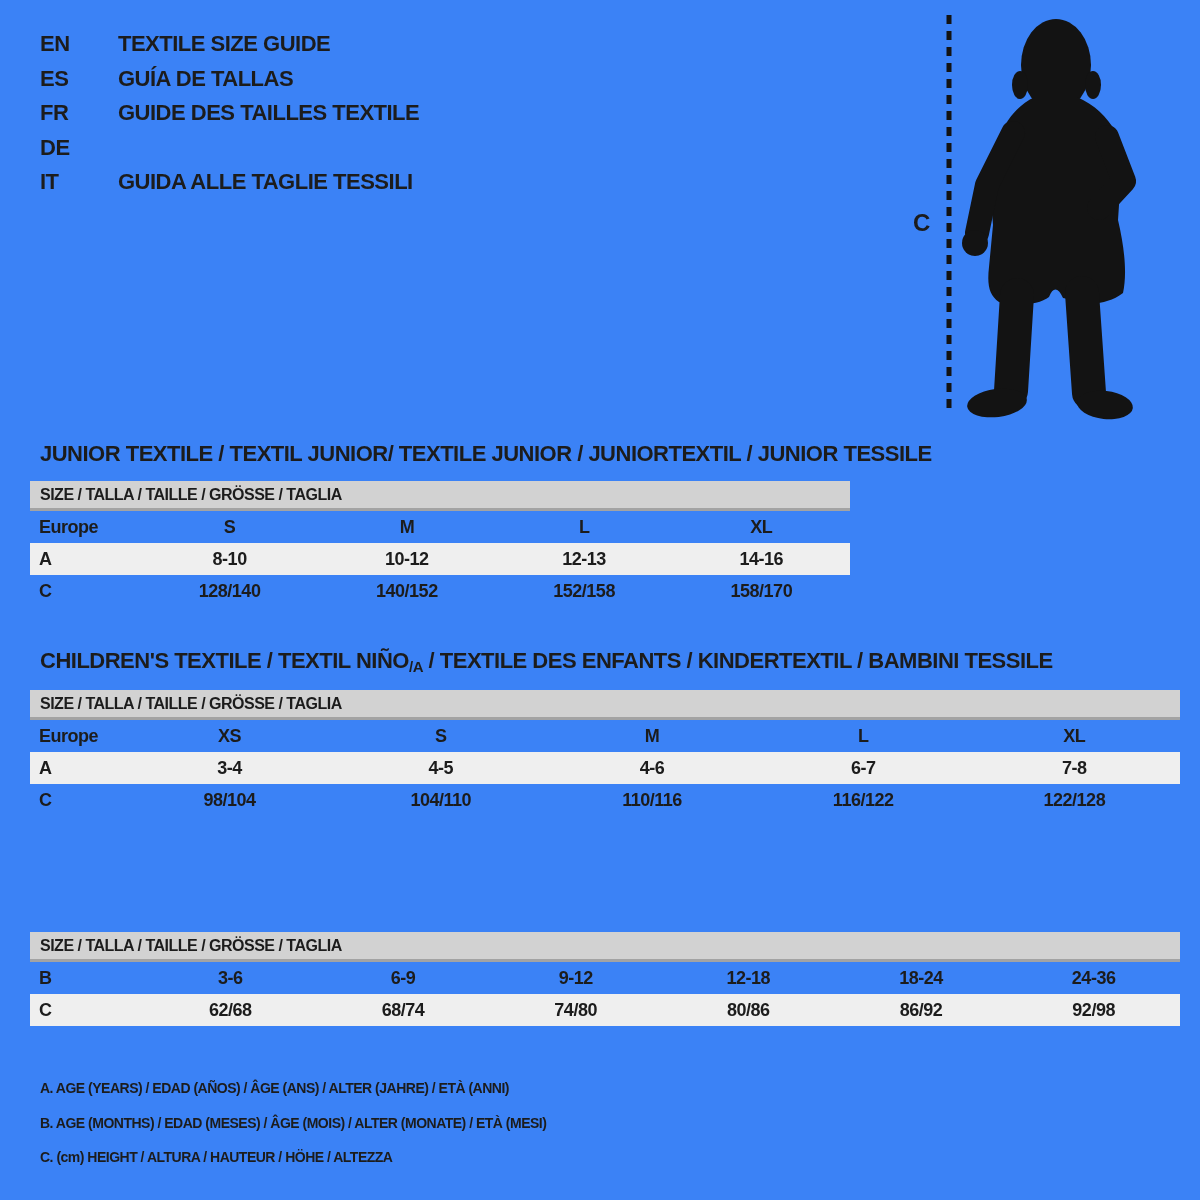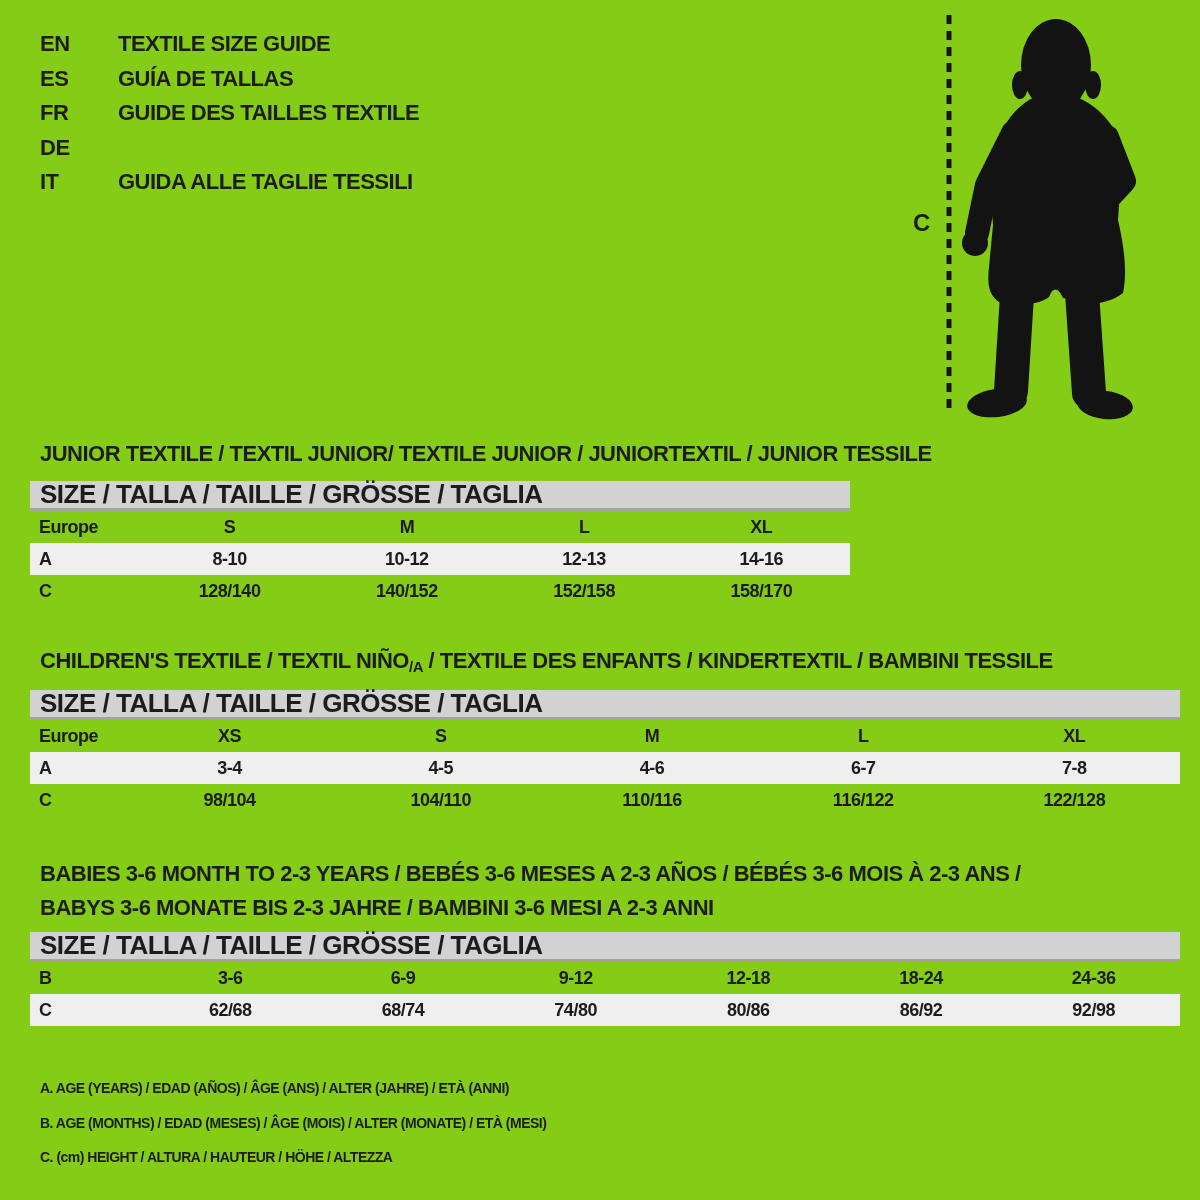--- a/index.html
+++ b/index.html
@@ -4,21 +4,21 @@
 <style>
   html, body {
     margin: 0;
     padding: 0;
     background: #ffffff;
   }
   .page {
     position: relative;
     width: 1200px;
     height: 1200px;
-    background: #84cc16;
+    background: #3b82f6;
     overflow: hidden;
     font-family: "Liberation Sans", sans-serif;
     color: #1c1c1c;
     font-weight: 700;
     letter-spacing: -0.5px;
   }
 
   
   .lang-block {
     position: absolute;
@@ -62,21 +62,21 @@
   }
   .sec-title-2line { line-height: 34px; }
 
   
   .tbl-wrap { position: absolute; left: 30px; }
   .size-bar {
     height: 27px;
     line-height: 27px;
     background: #d2d2d2;
     border-bottom: 3px solid #a3a3a3;
-    font-size: 26px;
+    font-size: 16px;
     padding-left: 10px;
   }
   table {
     border-collapse: collapse;
     table-layout: fixed;
     width: 100%;
   }
   td {
     height: 32px;
     font-size: 18px;
@@ -239,24 +239,20 @@
         <td>98/104</td>
         <td>104/110</td>
         <td>110/116</td>
         <td>116/122</td>
         <td>122/128</td>
       </tr>
     </tbody>
       </table>
   </div>
 
-  <div class="sec-title sec-title-2line" style="top:849px;">
-    <div>BABIES 3-6 MONTH TO 2-3 YEARS / BEBÉS 3-6 MESES A 2-3 AÑOS / BÉBÉS 3-6 MOIS À 2-3 ANS /</div>
-    <div>BABYS 3-6 MONATE BIS 2-3 JAHRE / BAMBINI 3-6 MESI A 2-3 ANNI</div>
-  </div>
 
   <div class="tbl-wrap w-wide" style="top:932px;">
     <div class="size-bar">SIZE / TALLA / TAILLE / GRÖSSE / TAGLIA</div>
     <table>
       <colgroup>
         <col class="col-label-babies">
           <col>
           <col>
           <col>
           <col>

